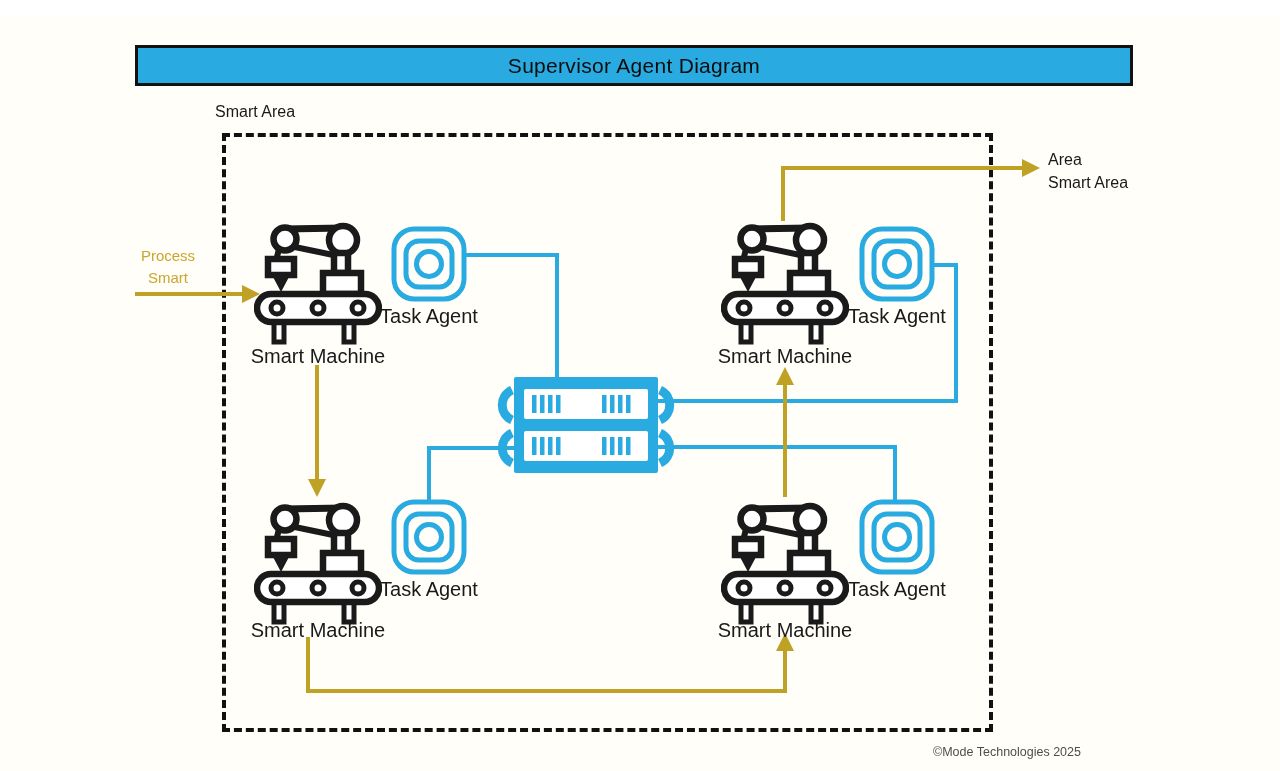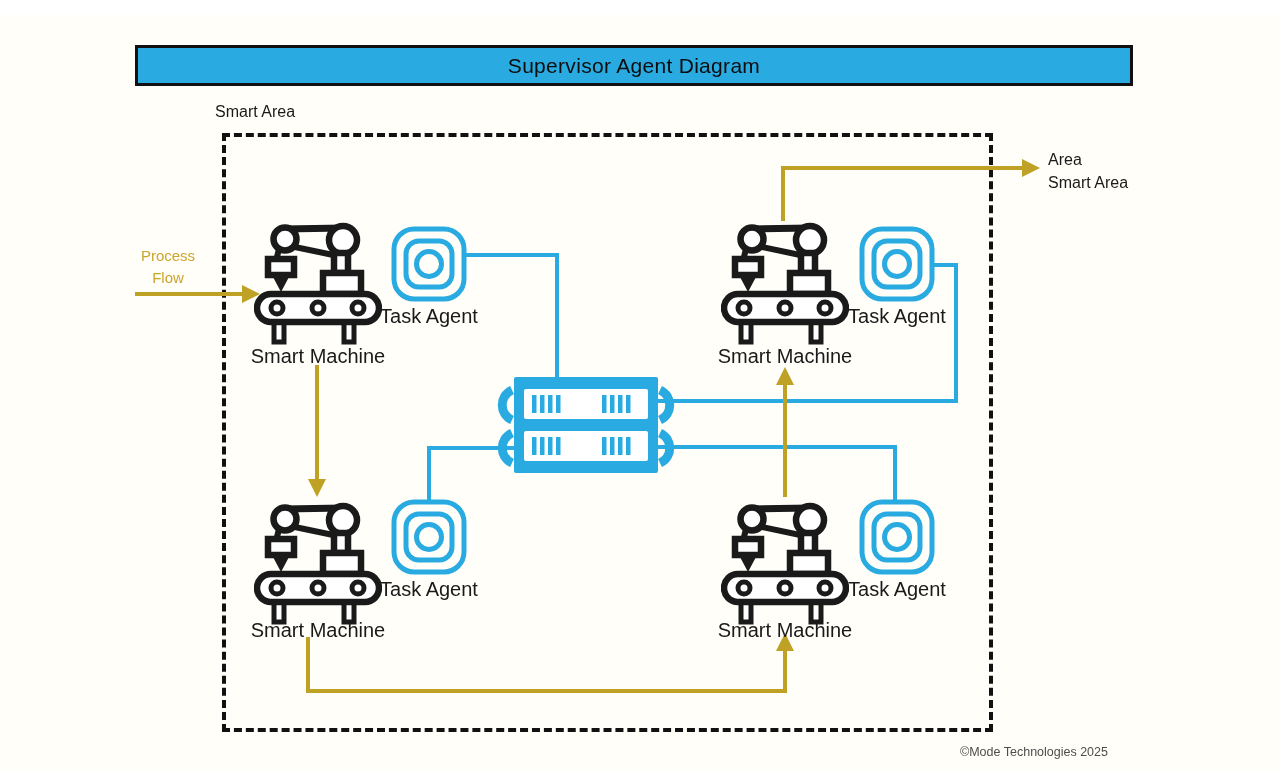--- a/index.html
+++ b/index.html
@@ -20,21 +20,21 @@
   .dashed-box{position:absolute;left:222px;top:118px;width:771px;height:599px;
     border:4px dashed var(--ink);}
   .smart-area-label{position:absolute;left:215px;top:88px;font-size:16px;color:var(--label);}
 
   
   .lbl{position:absolute;color:var(--label);text-align:center;font-size:20px;}
   .lbl-left{text-align:left;}
   .sup-lbl{font-size:17px;}
   .flow-lbl{color:var(--yellow_text);font-size:15px;line-height:22px;}
   .next-lbl{font-size:16px;line-height:23px;}
-  .copyright{position:absolute;left:933px;top:730px;width:202px;text-align:center;
+  .copyright{position:absolute;left:933px;top:730px;width:202px;text-align:left;
     font-size:12.5px;color:var(--muted);}
 
   
   .bl-line{position:absolute;background:var(--blue);}
   .yl-line{position:absolute;background:var(--yellow);}
   .head{position:absolute;width:0;height:0;}
   .head-right{border-left:18px solid var(--yellow);border-top:9px solid transparent;border-bottom:9px solid transparent;}
   .head-down{border-top:18px solid var(--yellow);border-left:9px solid transparent;border-right:9px solid transparent;}
   .head-up{border-bottom:18px solid var(--yellow);border-left:9px solid transparent;border-right:9px solid transparent;}
 
@@ -89,21 +89,21 @@
 
   <div class="yl-line" style="left:783px;top:370px;width:4px;height:112px"></div>
   <div class="head head-up" style="left:776px;top:352px"></div>
 
   <div class="yl-line" style="left:781px;top:153px;width:4px;height:53px"></div>
   <div class="yl-line" style="left:781px;top:151px;width:241px;height:4px"></div>
   <div class="head head-right" style="left:1022px;top:144px"></div>
 
   <div class="lbl flow-lbl" style="left:118px;top:230px;width:100px">
     <div>Process</div>
-    <div>Flow</div>
+    <div>Smart</div>
   </div>
   <div class="lbl lbl-left next-lbl" style="left:1048px;top:133px;width:120px">
     <div>Area</div>
     <div>Smart Area</div>
   </div>
 
   <svg class="icon" style="left:254px;top:204px" width="128" height="126" viewBox="0 0 128 126">
     <line class="mk" x1="30" y1="10" x2="90" y2="9"></line>
       <line class="mk2" x1="36" y1="27" x2="84" y2="37"></line>
       <line class="mk2" x1="25" y1="30" x2="22" y2="42"></line>

